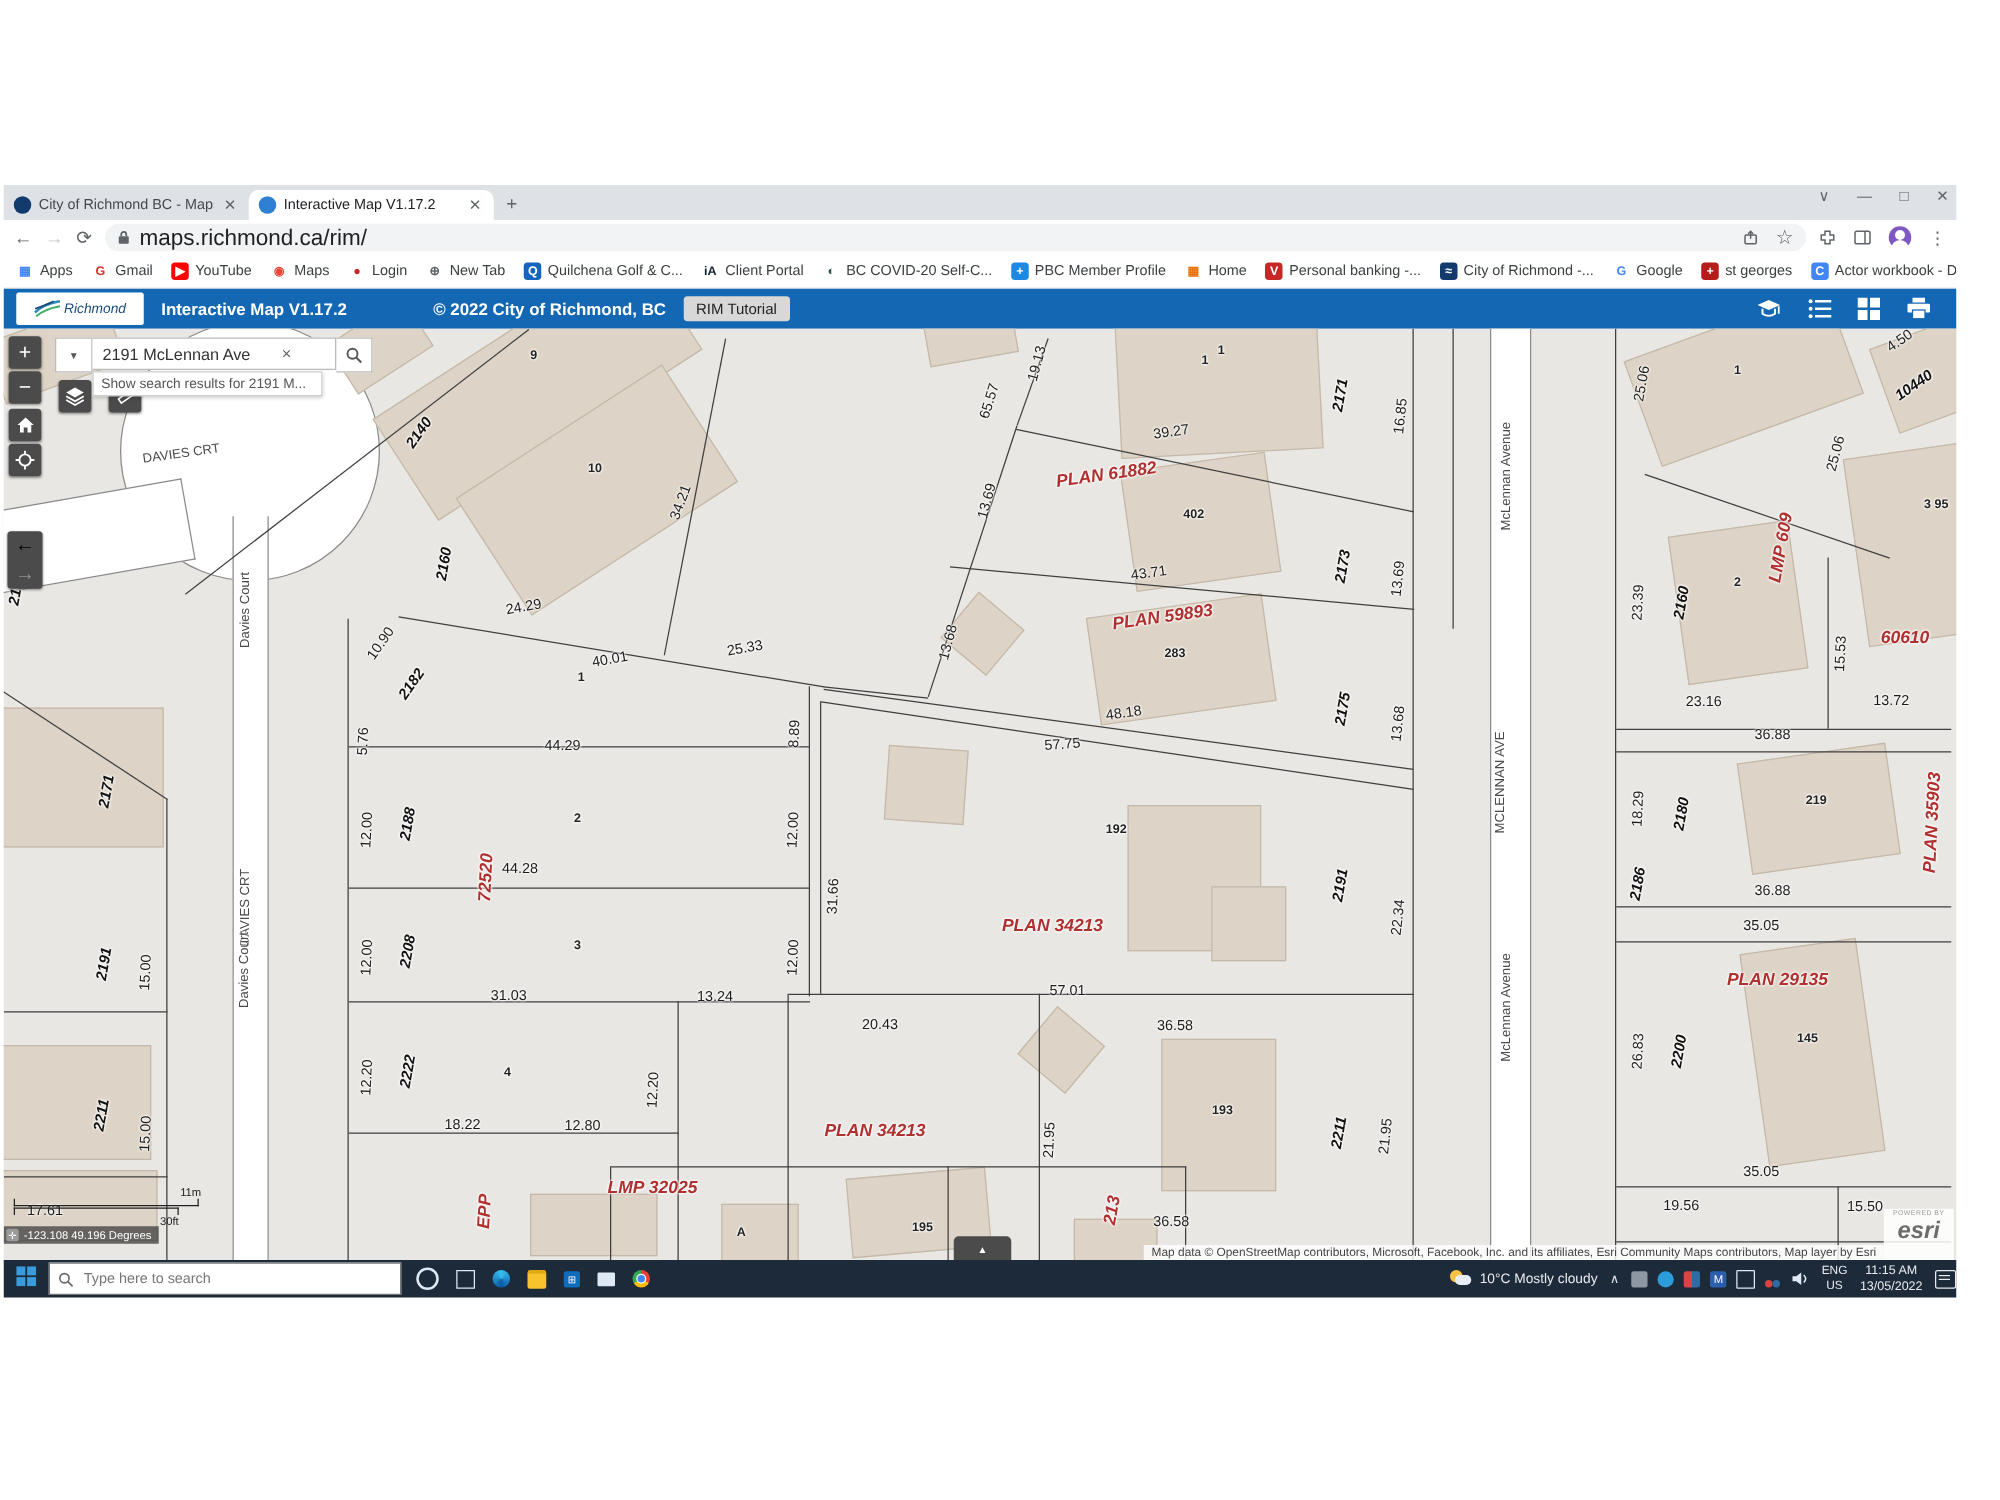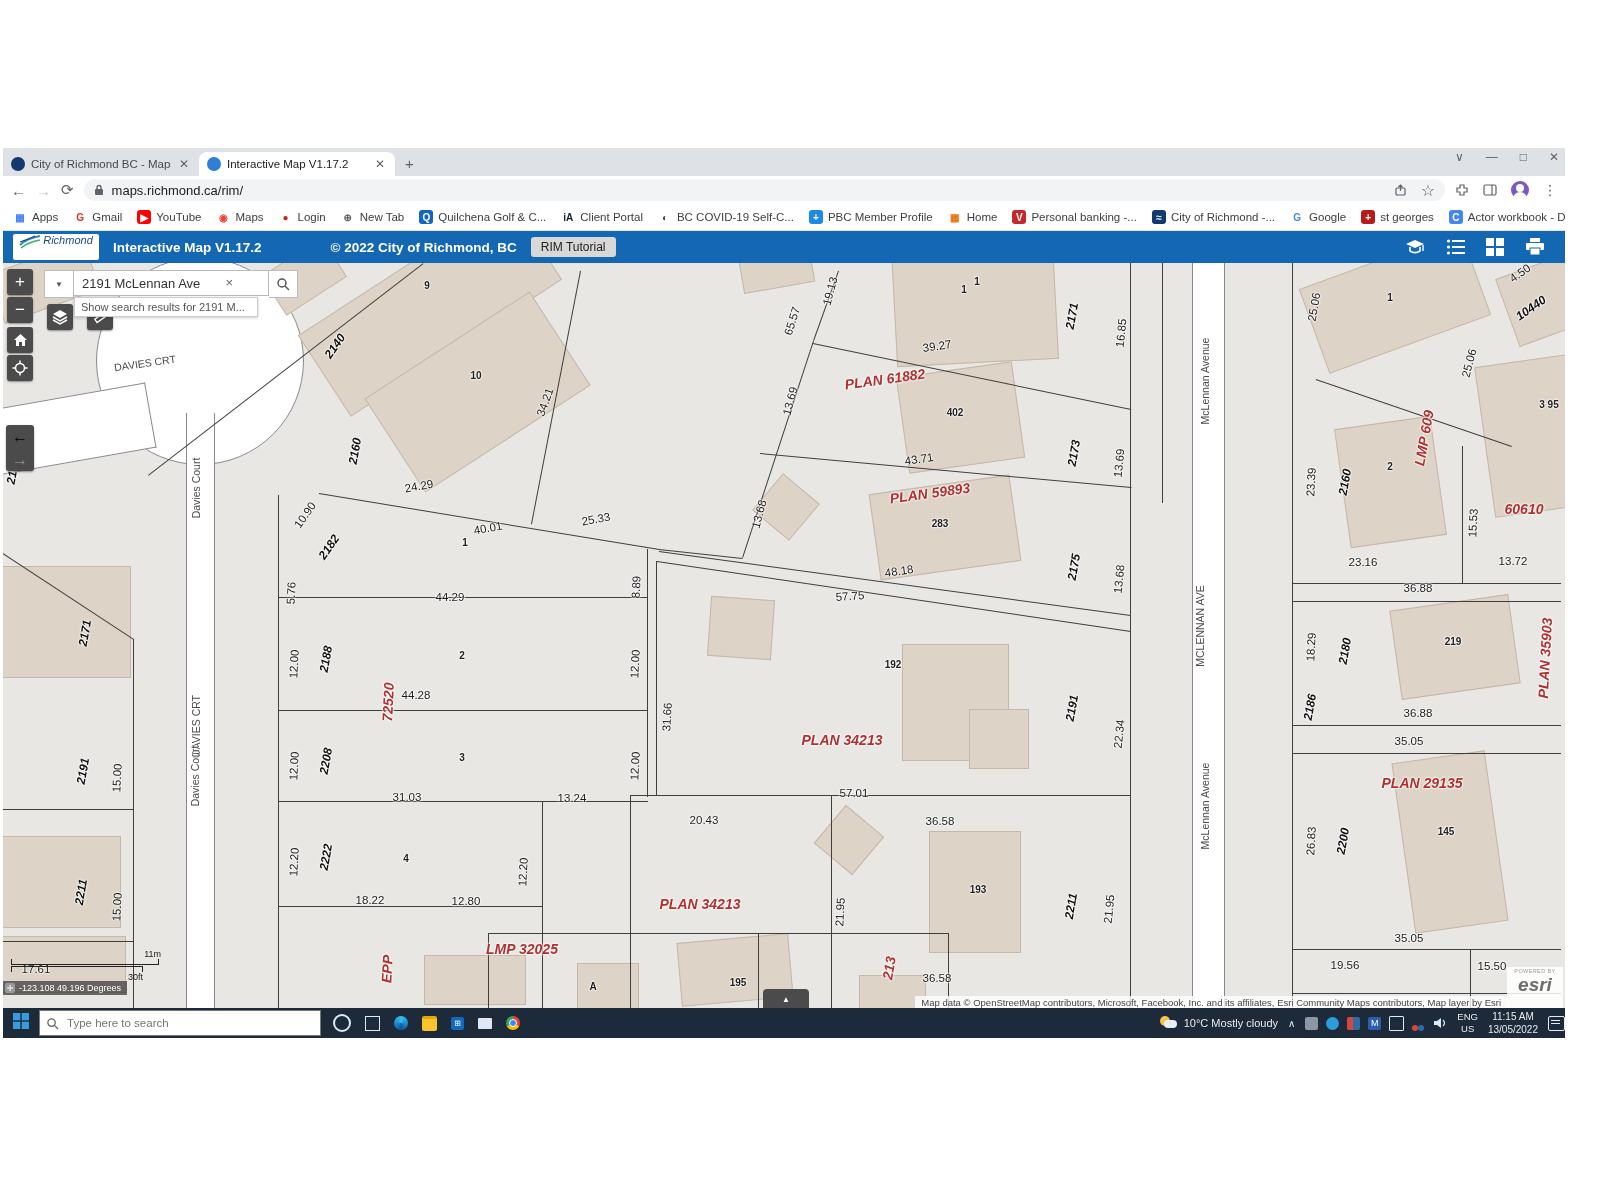--- a/index.html
+++ b/index.html
@@ -16,35 +16,35 @@
   .tab.active{background:#fff;border-radius:8px 8px 0 0;color:#202124;}
   .newtab{font-size:15px;color:#5f6368;padding:0 12px 4px 10px;}
   .winctl{position:absolute;right:6px;top:2px;display:flex;gap:22px;color:#5f6368;
     font-size:12px;align-items:center;}
   
   .toolbar{height:28px;background:#fff;display:flex;align-items:center;padding:0 8px;gap:10px;}
   .navic{font-size:15px;color:#5f6368;}
   .navic.disabled{color:#c4c7cb;}
   .omnibox{flex:1;height:22px;background:#f1f3f4;border-radius:12px;display:flex;
     align-items:center;padding:0 10px;gap:8px;}
-  .urltext{font-size:13px;color:#202124;flex:1;}
+  .urltext{font-size:18px;color:#202124;flex:1;}
   .obicons{display:flex;gap:14px;align-items:center;color:#5f6368;}
   .tbicons{display:flex;gap:14px;align-items:center;color:#5f6368;}
   .avatar{width:18px;height:18px;border-radius:50%;background:#7e57c2;position:relative;}
   .avatar:before{content:"";position:absolute;left:5px;top:3px;width:8px;height:8px;border-radius:50%;background:#fff;}
   .avatar:after{content:"";position:absolute;left:2px;top:11px;width:14px;height:8px;border-radius:7px 7px 0 0;background:#fff;}
   
   .bmbar{height:26px;background:#fff;display:flex;align-items:center;padding:0 10px;gap:15px;
     border-bottom:1px solid #e4e4e4;overflow:hidden;}
   .bm{display:flex;align-items:center;gap:5px;font-size:11.5px;color:#3c4043;white-space:nowrap;}
   .bm-ic{width:14px;height:14px;border-radius:3px;display:flex;align-items:center;justify-content:center;
     font-size:10px;font-weight:bold;flex:none;}
   
   .appheader{height:32px;background:#1467b3;display:flex;align-items:center;gap:14px;padding:0 10px;}
-  .brandbox{width:86px;height:26px;background:#fff;border-radius:2px;display:flex;
+  .brandbox{width:102px;height:26px;background:#fff;border-radius:2px;display:flex;align-items:center;
     justify-content:center;gap:2px;}
   .brandname{font-size:11px;font-style:italic;color:#1b4b7a;}
   .apptitle{color:#fff;font-weight:bold;font-size:13.5px;}
   .appcopy{color:#fff;font-weight:bold;font-size:13.5px;margin-left:55px;}
   .tutorialbtn{background:#d8d8d8;color:#222;font-size:12px;border-radius:3px;padding:3px 10px;margin-left:0;}
   .hdricons{margin-left:auto;display:flex;gap:20px;margin-right:10px;}
   
   .map{position:relative;width:1562px;height:746px;background:#e9e7e4;overflow:hidden;}
   .roadshape{position:absolute;background:#fff;border:1px solid #8a8a8a;}
   .pline{position:absolute;height:1px;background:#3f3f3f;transform-origin:0 0;}
@@ -193,21 +193,21 @@
         <span class="bm">
         <span class="bm-ic" style="background: rgb(21, 101, 192); color: rgb(255, 255, 255);">Q</span>
         <span>Quilchena Golf &amp; C...</span>
       </span>
         <span class="bm">
         <span class="bm-ic" style="background: transparent; color: rgb(16, 34, 46);">iA</span>
         <span>Client Portal</span>
       </span>
         <span class="bm">
         <span class="bm-ic" style="background: transparent; color: rgb(47, 79, 79);">◐</span>
-        <span>BC COVID-19 Self-C...</span>
+        <span>BC COVID-20 Self-C...</span>
       </span>
         <span class="bm">
         <span class="bm-ic" style="background: rgb(30, 136, 229); color: rgb(255, 255, 255);">+</span>
         <span>PBC Member Profile</span>
       </span>
         <span class="bm">
         <span class="bm-ic" style="background: transparent; color: rgb(232, 113, 10);">▦</span>
         <span>Home</span>
       </span>
         <span class="bm">

